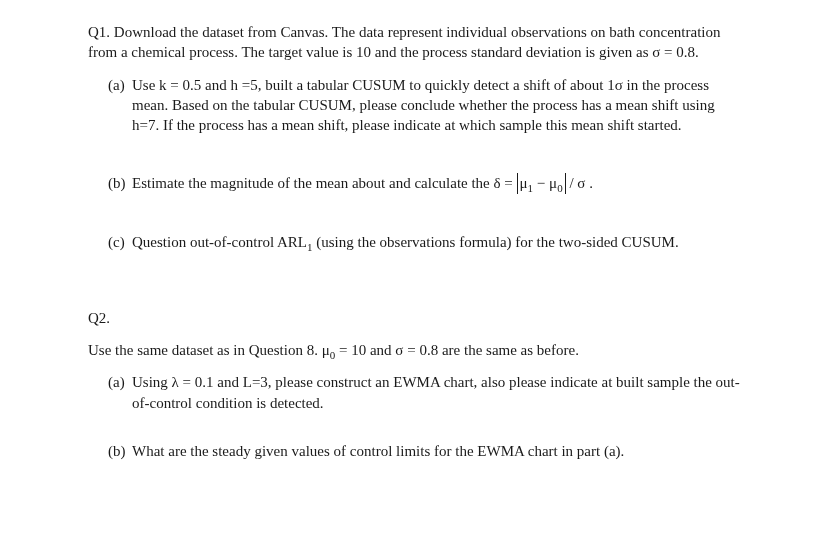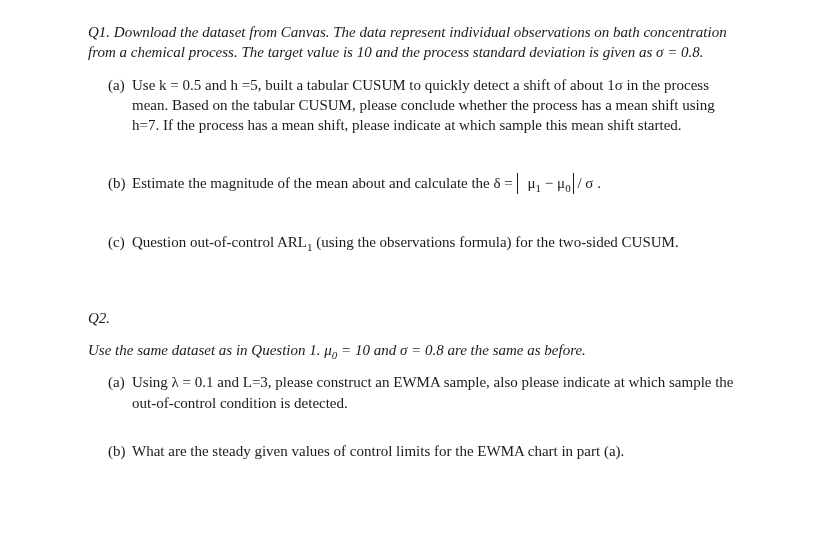--- a/index.html
+++ b/index.html
@@ -6,38 +6,38 @@
     body {
       width: 828px;
       height: 555px;
       background: #ffffff;
       font-family: "Times New Roman", Times, serif;
       font-size: 15px;
       color: #1a1a1a;
       padding: 22px 88px 22px 88px;
       line-height: 1.35;
     }
-    .para { margin-bottom: 12px; font-style: italic; }
+    .para { margin-bottom: 12px; }
     .sub-list { padding-left: 20px; }
     .sub-item { margin-bottom: 10px; display: flex; }
     .sub-marker { flex: 0 0 24px; }
     .sub-body { flex: 1; }
     .gap-lg { height: 28px; }
     .gap-md { height: 18px; }
     .abs { position: relative; display: inline-block; }
     .abs::before, .abs::after {
       content: "";
       position: absolute;
       top: 0; bottom: 0;
       width: 1px;
       background: #1a1a1a;
     }
     .abs::before { left: 0; }
     .abs::after { right: 0; }
-    .abs-inner { padding: 0 3px; margin-left: 8px; }
+    .abs-inner { padding: 0 3px; }
     .sub0 { font-size: 11px; vertical-align: sub; line-height: 0; }
     .ser { font-family: "Times New Roman", serif; }
   </style>
 </head>
 <body>
 
 <div class="para">Q1. Download the dataset from Canvas.  The data represent individual observations on bath concentration from a chemical process. The target value is 10 and the process standard deviation is given as σ = 0.8.</div>
 
 <div class="sub-list">
   <div class="sub-item">
@@ -67,27 +67,27 @@
     </span>
   </div>
 </div>
 
 <div class="gap-lg"></div>
 <div class="gap-md"></div>
 
 <div class="para">Q2.</div>
 
 <div class="para">
-  <span>Use the same dataset as in Question 1.  μ</span><span class="sub0">0</span><span> = 10 and σ = 0.8 are the same as before.</span>
+  <span>Use the same dataset as in Question 8.  μ</span><span class="sub0">0</span><span> = 10 and σ = 0.8 are the same as before.</span>
 </div>
 
 <div class="sub-list">
   <div class="sub-item">
     <span class="sub-marker">(a)</span>
-    <span class="sub-body">Using λ = 0.1 and L=3, please construct an EWMA sample, also please indicate at which sample the out-of-control condition is detected.</span>
+    <span class="sub-body">Using λ = 0.1 and L=3, please construct an EWMA chart, also please indicate at built sample the out-of-control condition is detected.</span>
   </div>
 </div>
 
 <div class="gap-md"></div>
 
 <div class="sub-list">
   <div class="sub-item">
     <span class="sub-marker">(b)</span>
     <span class="sub-body">What are the steady given values of control limits for the EWMA chart in part (a).</span>
   </div>

